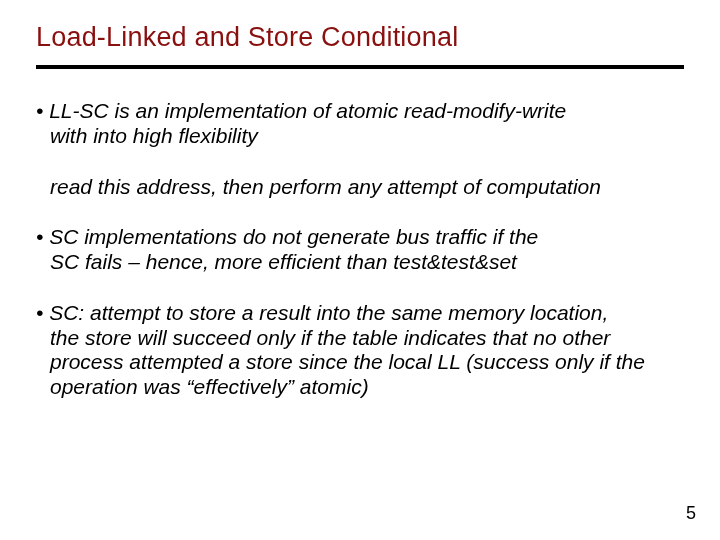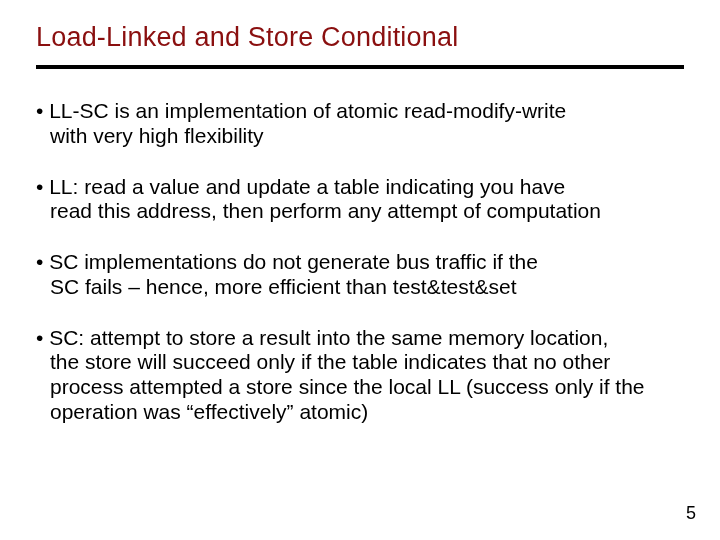--- a/index.html
+++ b/index.html
@@ -26,20 +26,21 @@
   }
   .rule {
     margin: 12px 36px 0 36px;
     border-top: 4px solid #000;
     height: 0;
   }
   .body {
     padding: 30px 36px 0 36px;
     font-size: 21px;
     line-height: 1.18;
+    font-style: italic;
   }
   .item {
     margin-bottom: 26px;
   }
   .bullet {
     display: inline;
   }
   .cont {
     display: block;
     padding-left: 14px;
@@ -57,25 +58,24 @@
 
 <div class="slide">
 
   <div class="title">Load-Linked and Store Conditional</div>
   <div class="rule"></div>
 
   <div class="body">
 
     <div class="item">
       <span class="bullet">• LL-SC is an implementation of atomic read-modify-write</span>
-      <span class="cont">with very high flexibility</span>
+      <span class="cont">with into high flexibility</span>
     </div>
 
     <div class="item">
-      <span class="bullet">• LL: read a value and update a table indicating you have</span>
       <span class="cont">read this address, then perform any attempt of computation</span>
     </div>
 
     <div class="item">
       <span class="bullet">• SC implementations do not generate bus traffic if the</span>
       <span class="cont">SC fails – hence, more efficient than test&amp;test&amp;set</span>
     </div>
 
     <div class="item">
       <span class="bullet">• SC: attempt to store a result into the same memory location,</span>

